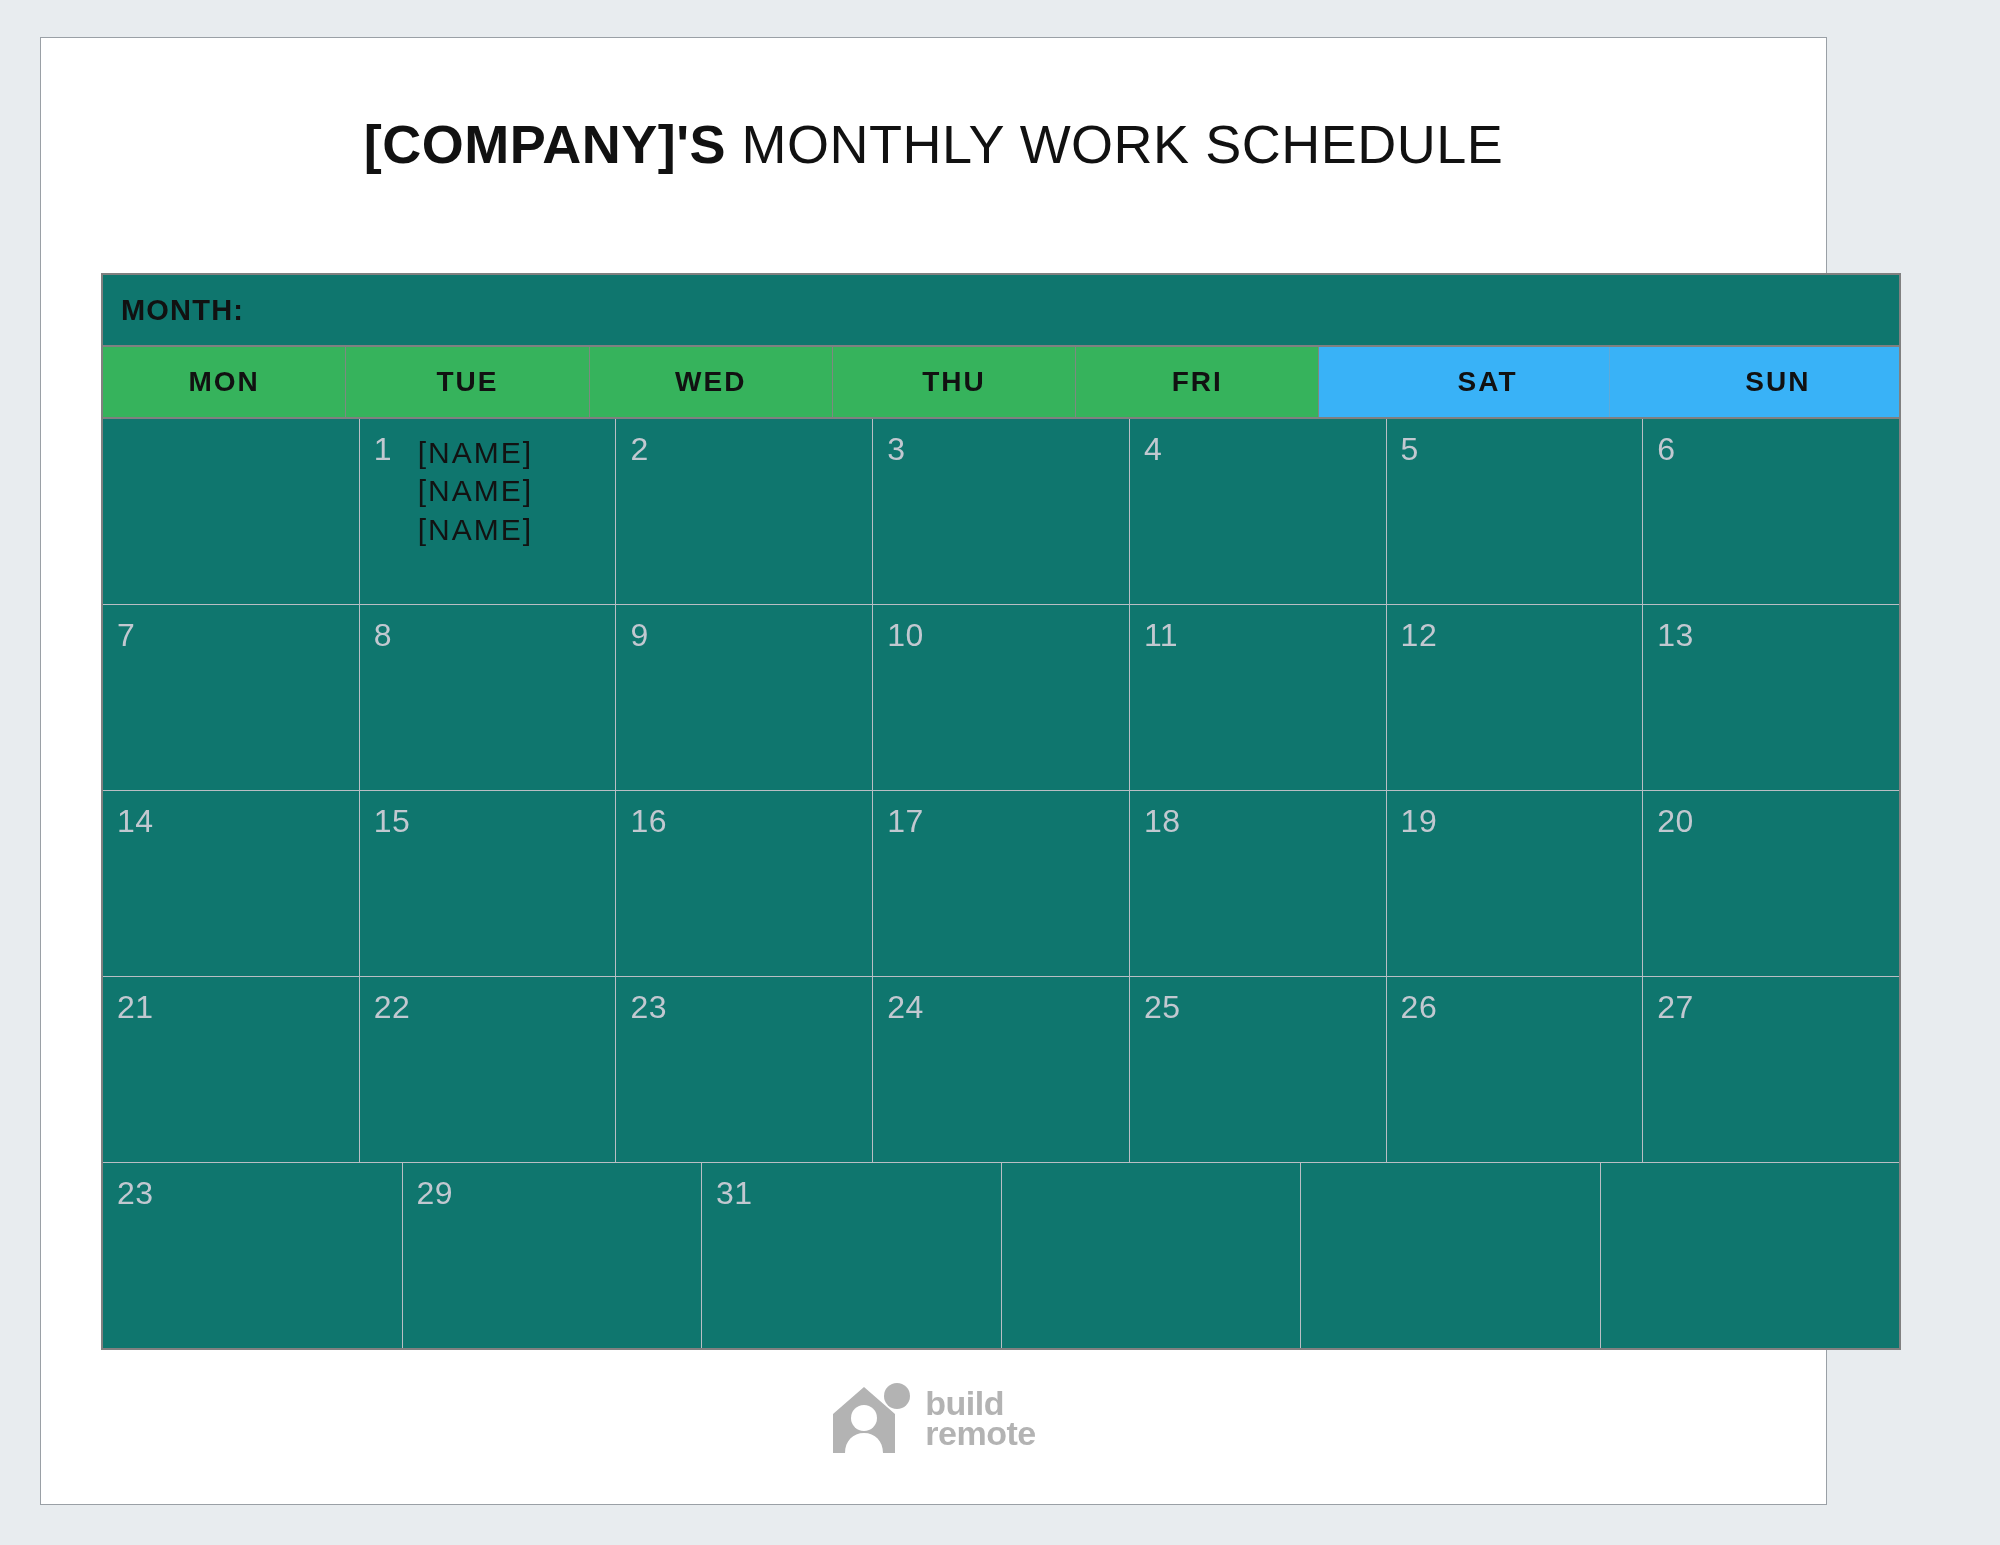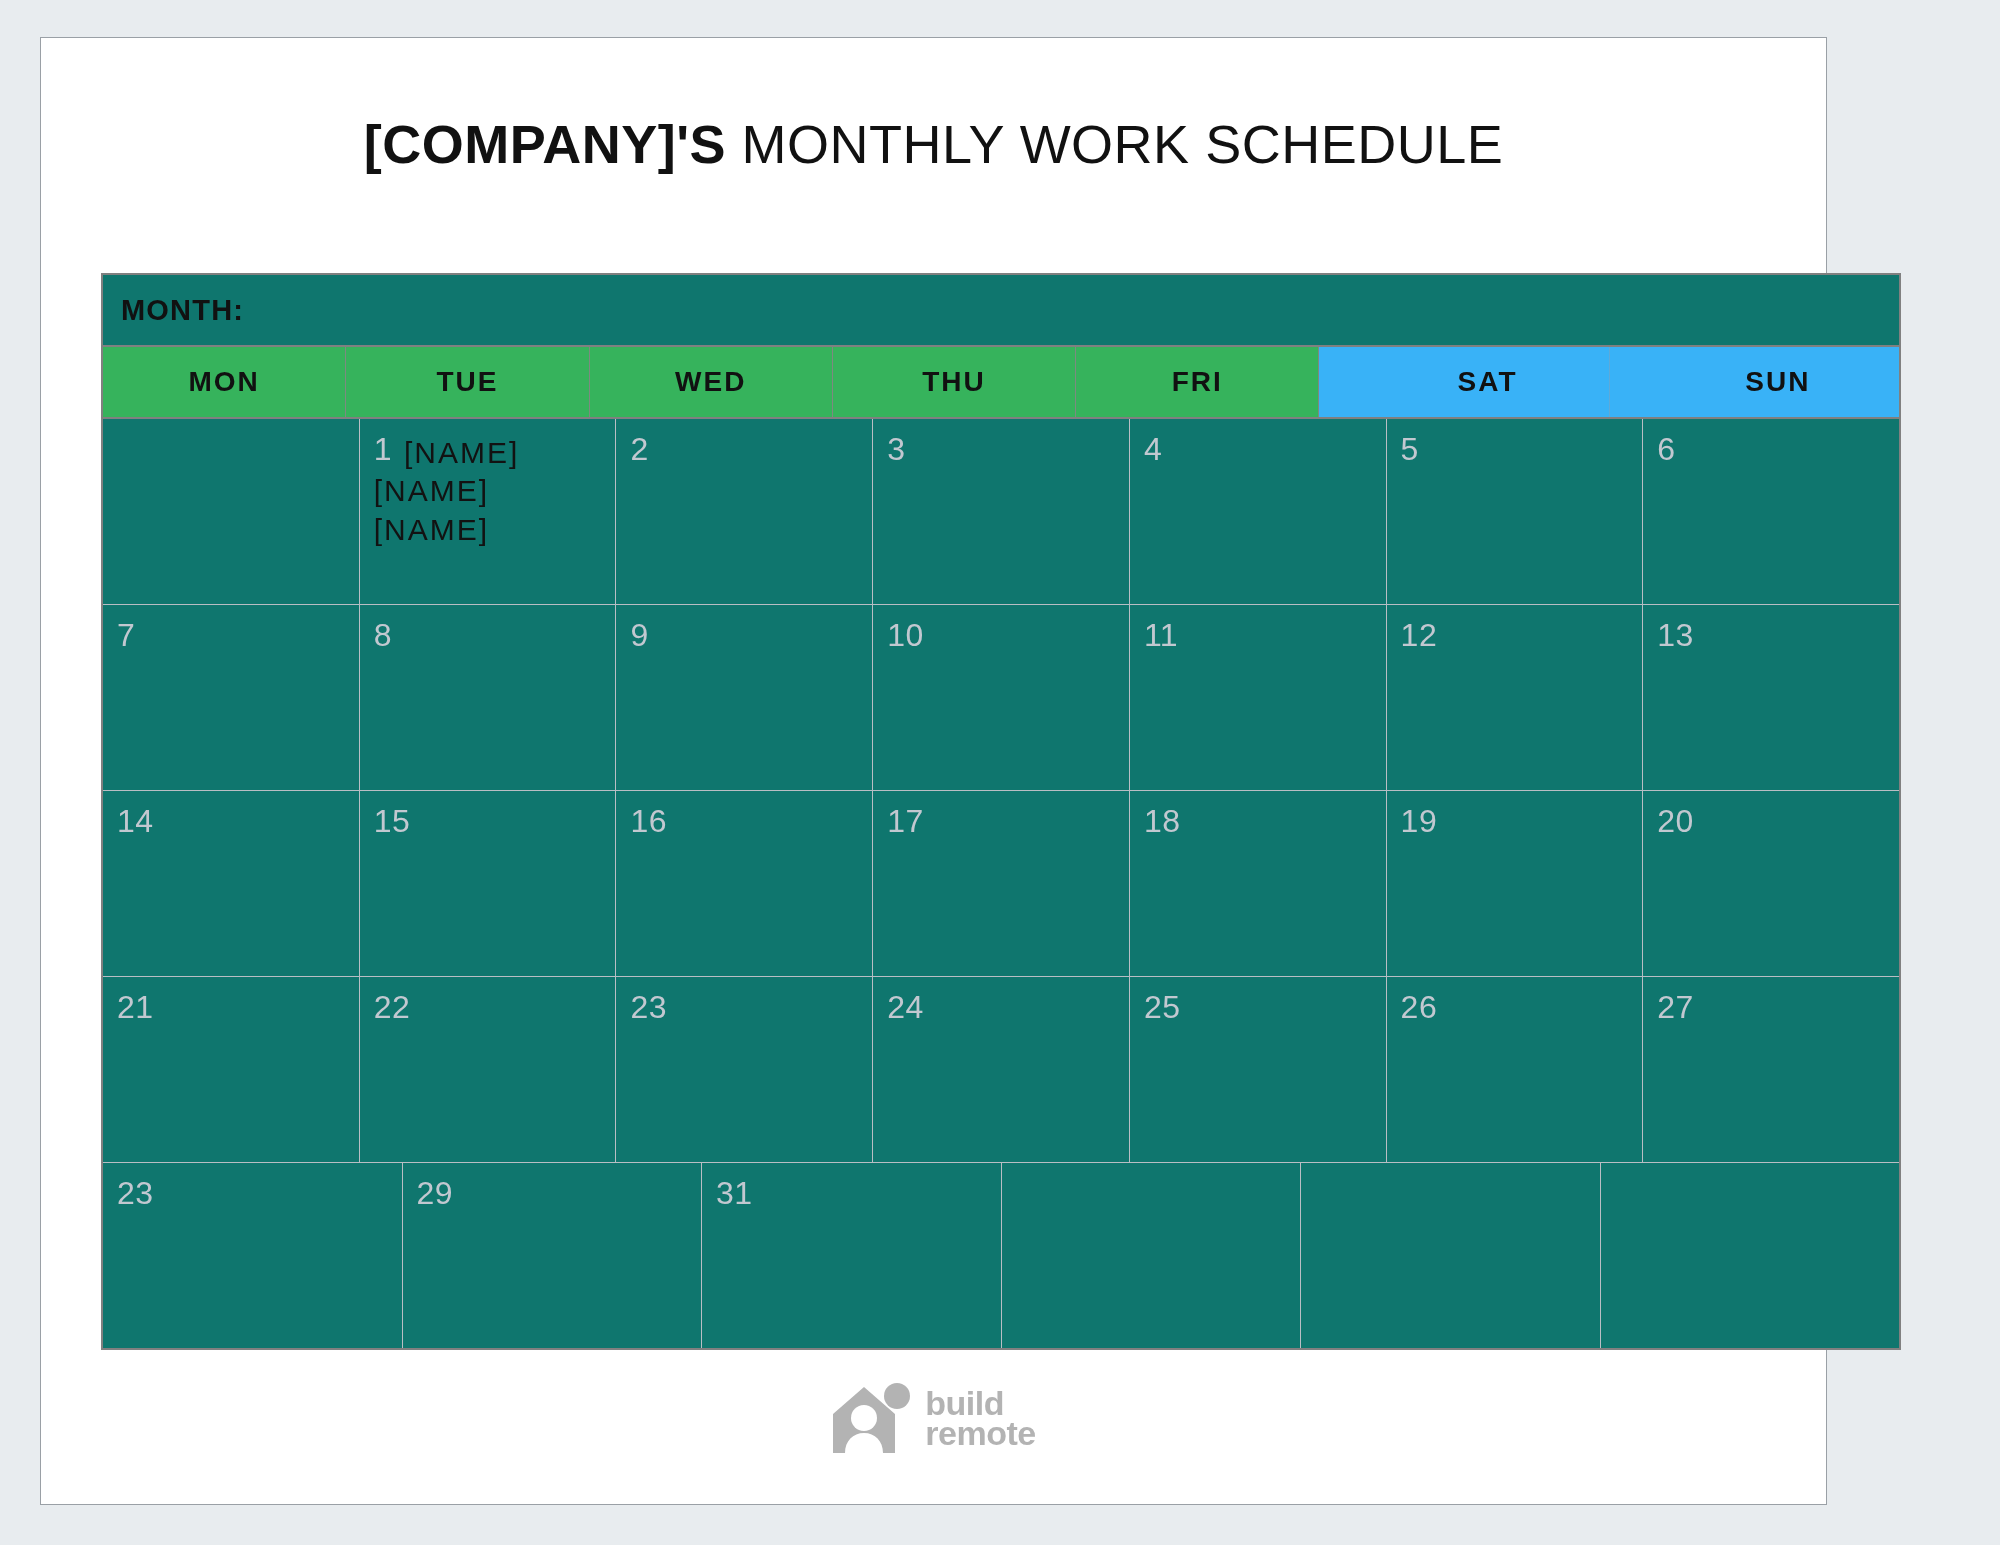--- a/index.html
+++ b/index.html
@@ -117,20 +117,21 @@
     font-size: 32px;
     color: #c2c8d0;
     font-weight: 400;
     line-height: 1;
     float: left;
     margin-right: 12px;
     letter-spacing: 0.5px;
   }
 
   .entries {
+    margin-left: 44px;
     padding-top: 1px;
   }
   .entry {
     font-size: 30px;
     line-height: 1.28;
     color: #121212;
     letter-spacing: 2px;
     white-space: nowrap;
   }
 

